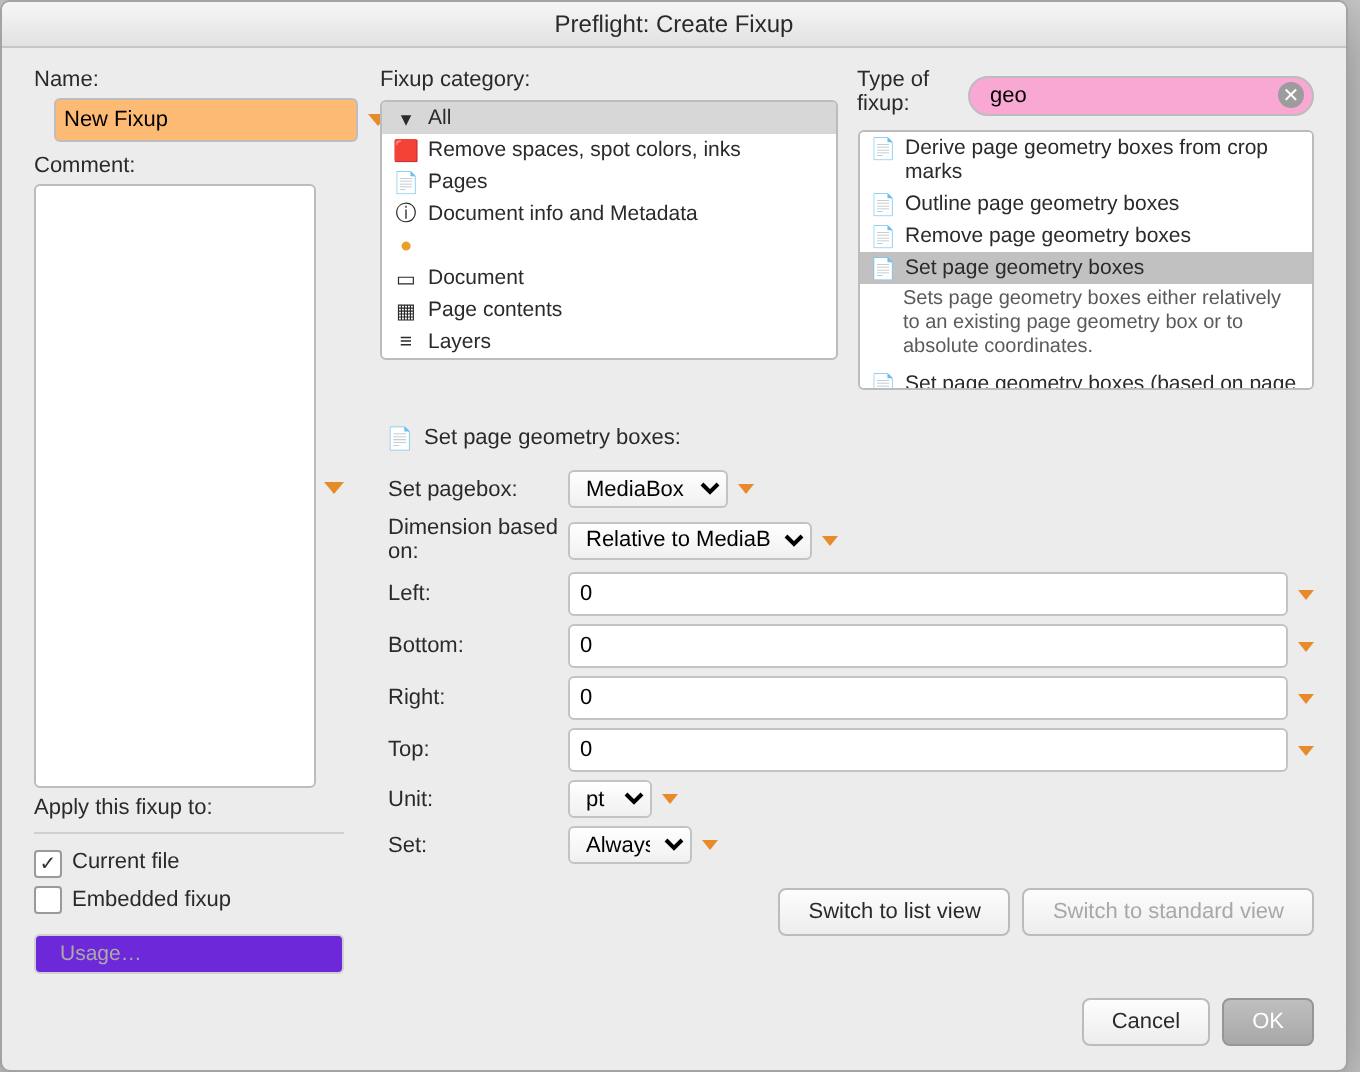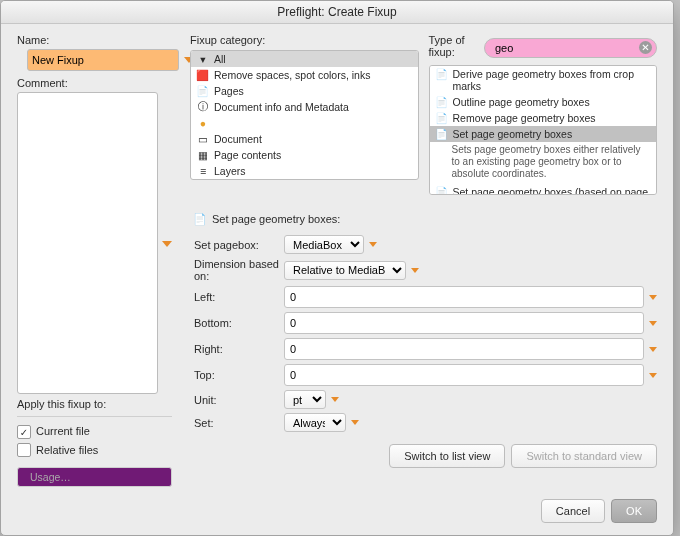--- a/index.html
+++ b/index.html
@@ -36,21 +36,21 @@
   .numin{flex:1;height:18px;border:1px solid #c3c3c3;border-radius:3px;background:#fff;padding:1px 5px;font-size:11px;}
   .smallarrow{width:0;height:0;border-left:4px solid transparent;border-right:4px solid transparent;border-top:5px solid #e78b2a;margin-left:5px;}
   .iconbtn{width:18px;height:18px;border:1px solid #c3c3c3;border-radius:3px;background:linear-gradient(#fff,#f0f0f0);display:inline-flex;align-items:center;justify-content:center;font-size:11px;margin-left:3px;cursor:pointer;}
   .checkbox{width:12px;height:12px;border:1px solid #9a9a9a;border-radius:2px;background:#fff;display:inline-flex;align-items:center;justify-content:center;margin-right:5px;}
   .checkbox.checked::after{content:"✓";font-size:10px;color:#333;}
   .applylbl{margin-top:4px;font-size:11px;}
   .btnrow{display:flex;justify-content:flex-end;gap:6px;margin-top:auto;}
   .btn{height:22px;padding:0 14px;border:1px solid #bcbcbc;border-radius:4px;background:linear-gradient(#fdfdfd,#ededed);font-size:11px;cursor:pointer;display:inline-flex;align-items:center;}
   .btn.disabled{color:#a8a8a8;}
   .btn.primary{background:linear-gradient(#bfbfbf,#a8a8a8);color:#fff;border-color:#969696;}
-  .usagebtn{height:18px;padding:0 12px;border:1px solid #cfcfcf;border-radius:3px;background:#701a75;color:#aaa;font-size:10.5px;margin-top:10px;display:inline-flex;align-items:center;}
+  .usagebtn{height:18px;padding:0 12px;border:1px solid #cfcfcf;border-radius:3px;background:#6d28d9;color:#aaa;font-size:10.5px;margin-top:10px;display:inline-flex;align-items:center;}
   .sep{height:1px;background:#cfcfcf;margin:6px 0 8px 0;}
   .midorangearrow{width:0;height:0;border-left:5px solid transparent;border-right:5px solid transparent;border-top:6px solid #e78b2a;margin-top:2px;margin-left:auto;margin-right:0;}
   .typelist::-webkit-scrollbar,.catlist::-webkit-scrollbar,.listbox::-webkit-scrollbar{width:12px;}
   .typelist::-webkit-scrollbar-thumb,.catlist::-webkit-scrollbar-thumb,.listbox::-webkit-scrollbar-thumb{background:#c3c3c3;border-radius:6px;border:2px solid #fff;}
 </style>
 </head>
 <body>
 
 <div class="window">
   <div class="titlebar">Preflight: Create Fixup</div>
@@ -71,21 +71,21 @@
           </div>
         </div>
         <div class="applylbl">Apply this fixup to:</div>
         <div class="sep"></div>
         <div style="display:flex;align-items:flex-start;margin-bottom:4px;">
           <span class="checkbox checked"></span>
           <span>Current file</span>
         </div>
         <div style="display:flex;align-items:center;">
           <span class="checkbox"></span>
-          <span>Relative files</span>
+          <span>Embedded fixup</span>
         </div>
         <span class="usagebtn">Usage…</span>
       </div>
 
       <div class="rightcol">
         <div class="toprow">
           <div class="catcol">
             <div class="lbl">Fixup category:</div>
             <div class="catlist">
               <div class="catitem sel">

